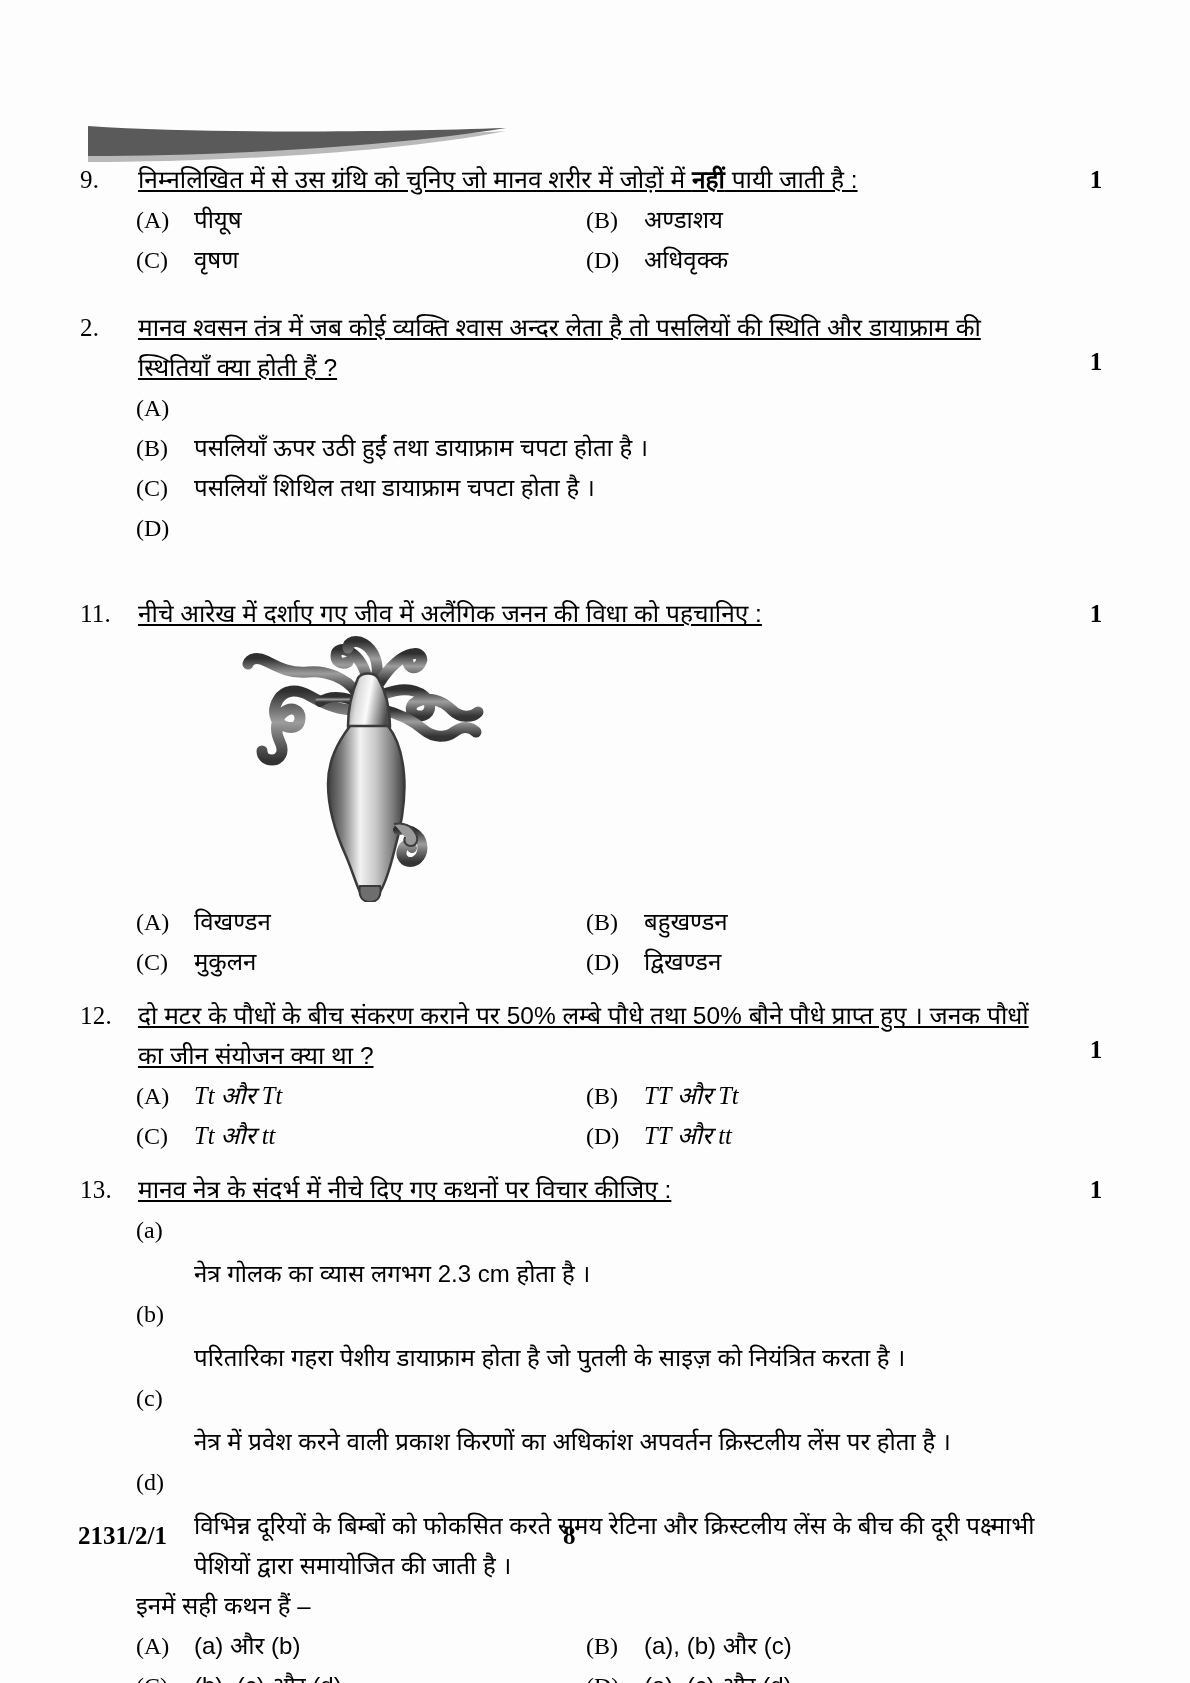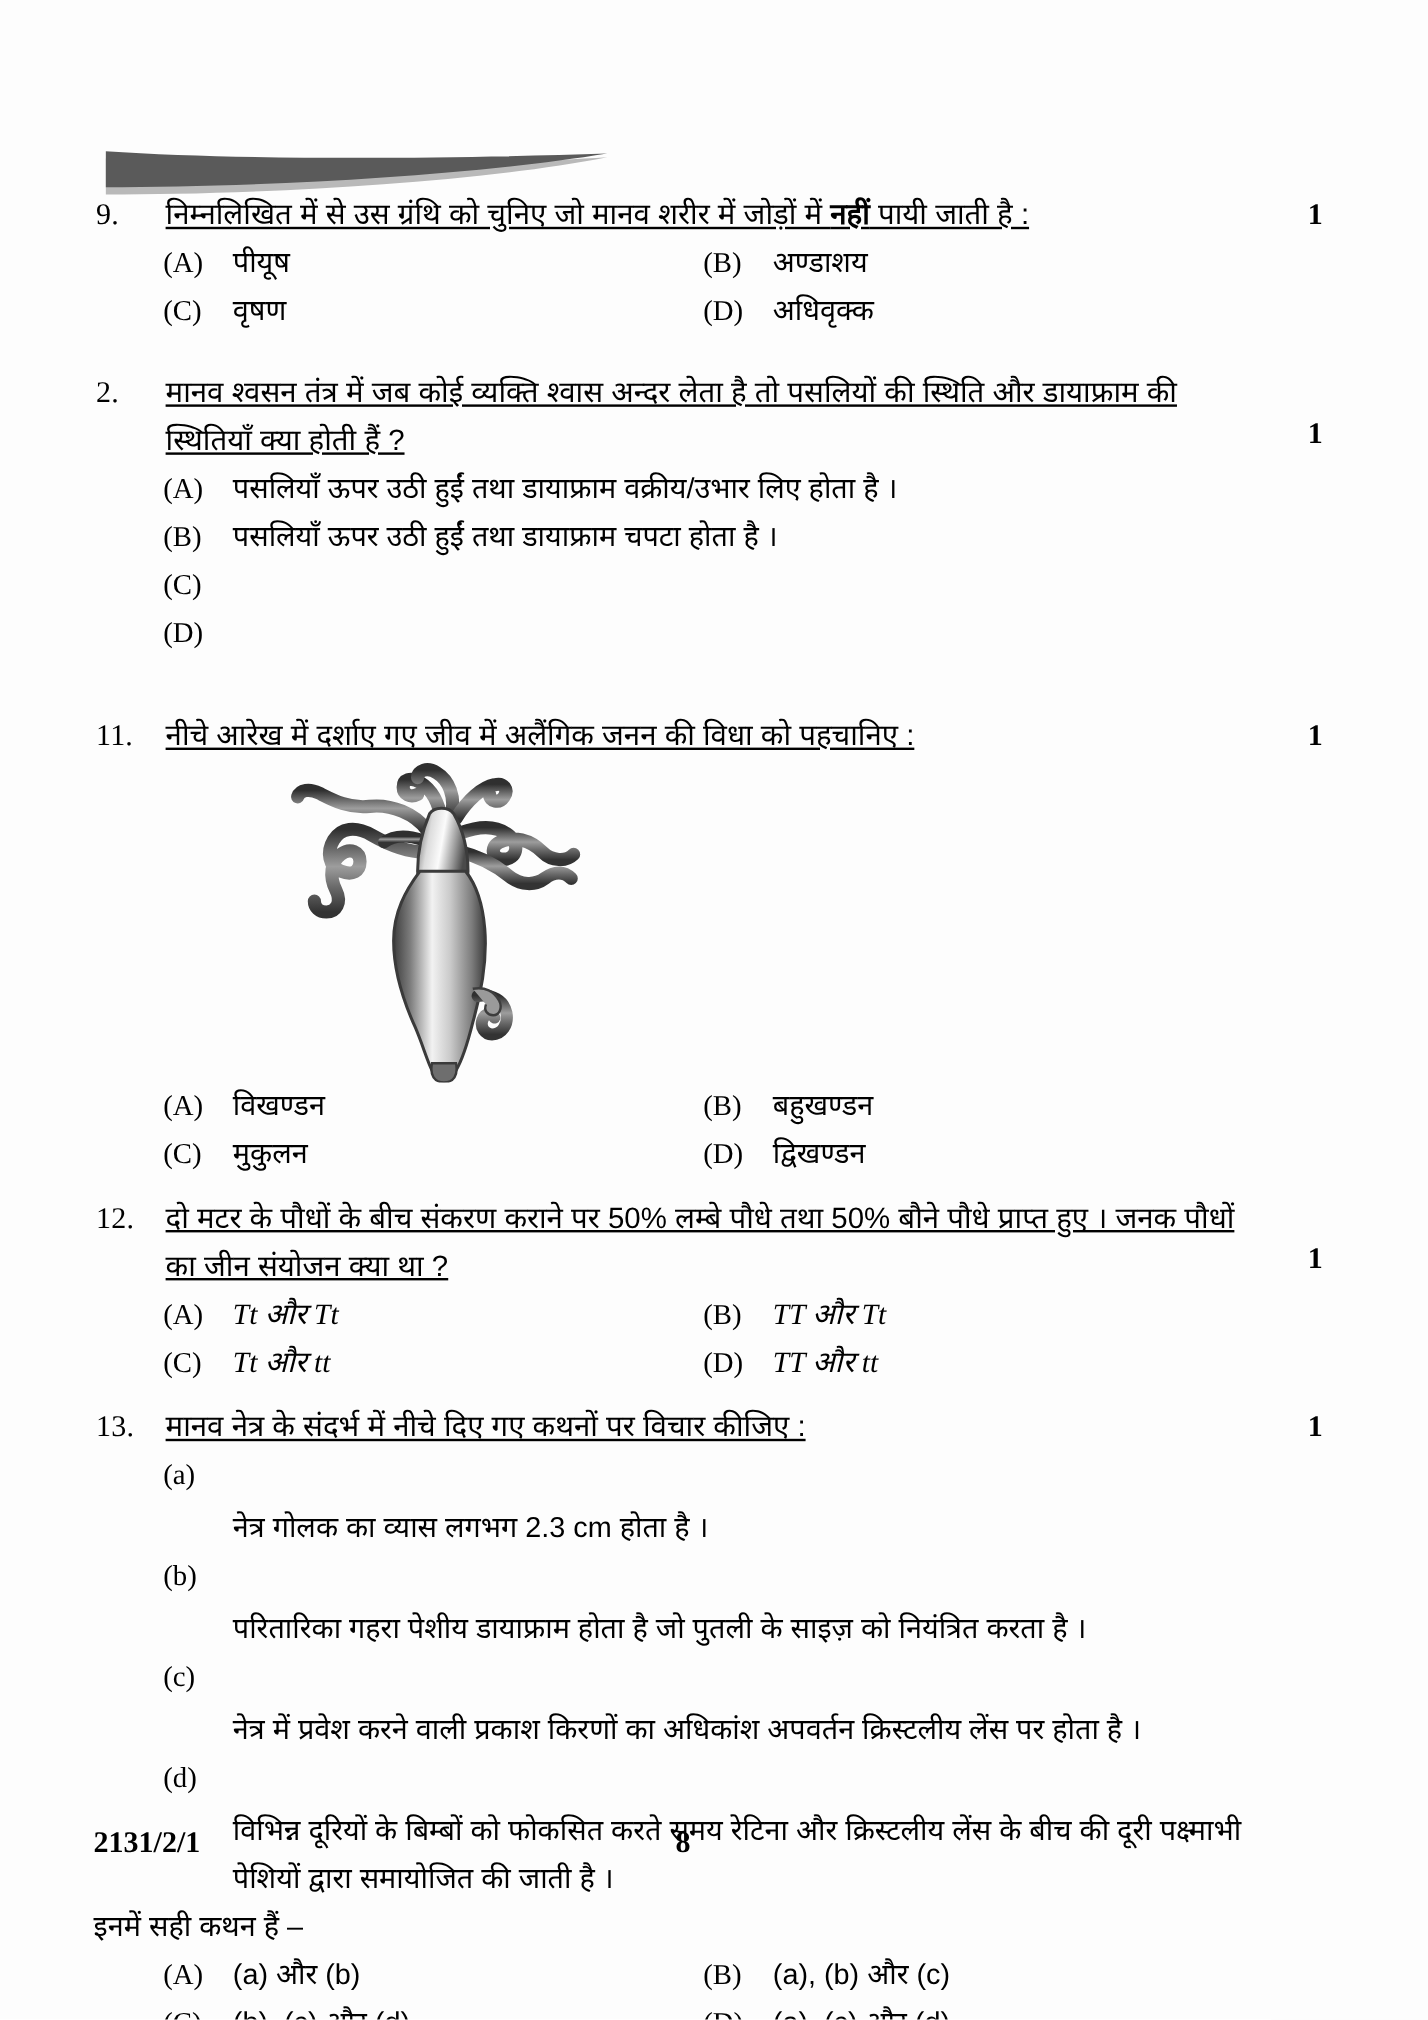--- a/index.html
+++ b/index.html
@@ -142,20 +142,21 @@
     font-size: 24px;
   }
   .stmt .val {
     flex: 1 1 auto;
     font-family: "Liberation Sans", "DejaVu Sans", sans-serif;
     font-size: 24px;
     margin-top: 44px;
   }
 
   .lead-in {
+    margin-left: 58px;
     font-family: "Liberation Sans", "DejaVu Sans", sans-serif;
     font-size: 24px;
     line-height: 40px;
   }
 
   .gap-sm { height: 14px; }
   .gap-md { height: 28px; }
   .gap-lg { height: 46px; }
 
   
@@ -232,28 +233,28 @@
 
     <div class="qblock">
       <div class="qrow">
         <div class="qnum">2.</div>
         <div class="qtext">मानव श्वसन तंत्र में जब कोई व्यक्ति श्वास अन्दर लेता है तो पसलियों की स्थिति और डायाफ्राम की स्थितियाँ क्या होती हैं ?</div>
         <div class="marks-abs" style="top:40px;">1</div>
       </div>
       <div class="opts-1col">
         <div class="opt">
           <span class="lbl">(A)</span>
-          <span class="val">पसलियाँ ऊपर उठी हुईं तथा डायाफ्राम वक्रीय/उभार लिए होता है ।</span>
         </div>
         <div class="opt">
           <span class="lbl">(B)</span>
           <span class="val">पसलियाँ ऊपर उठी हुईं तथा डायाफ्राम चपटा होता है ।</span>
         </div>
         <div class="opt">
           <span class="lbl">(C)</span>
+          <span class="val">पसलियाँ शिथिल तथा डायाफ्राम चपटा होता है ।</span>
         </div>
         <div class="opt">
           <span class="lbl">(D)</span>
         </div>
       </div>
     </div>
 
     <div class="gap-lg"></div>
 
     <div class="qblock">

